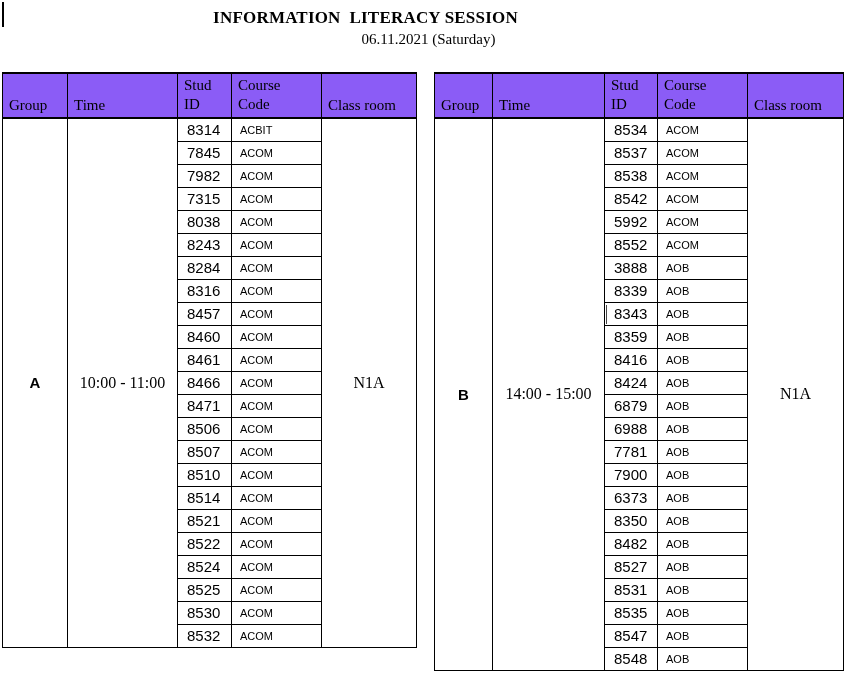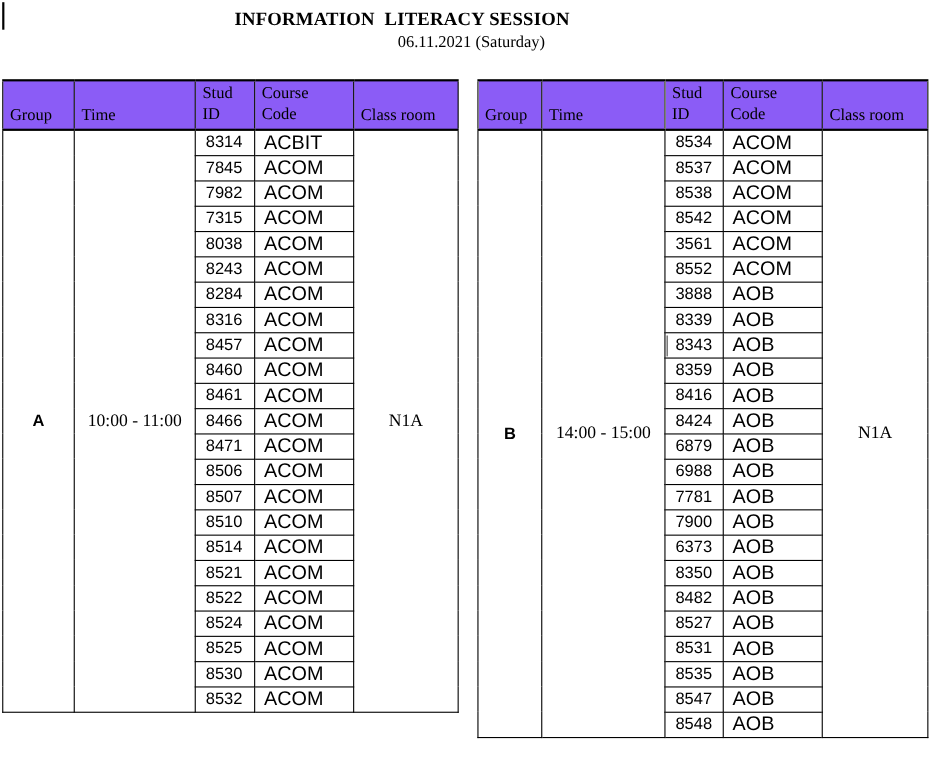--- a/index.html
+++ b/index.html
@@ -18,21 +18,21 @@
   #table-b{left:434px;}
   td,th{border:1px solid #000;box-sizing:border-box;overflow:hidden;}
   thead th{background:#8b5cf6;font-family:"Liberation Serif",serif;font-size:15px;
            font-weight:normal;text-align:left;vertical-align:bottom;
            padding:2px 2px 3px 6px;height:44px;
            border-top:2px solid #000;border-bottom:2px solid #000;}
   .hline{display:block;line-height:19px;}
   tbody tr{height:23px;}
   tbody td{vertical-align:middle;}
   td.sid-cell{font-family:"Liberation Sans",sans-serif;font-size:15px;padding:0 0 0 9px;text-align:left;margin-top:48px;}
-  td.cc-cell{font-family:"Liberation Sans",sans-serif;font-size:18px;padding:0 0 0 8px;text-align:left;}
+  td.cc-cell{font-family:"Liberation Sans",sans-serif;font-size:11px;padding:0 0 0 8px;text-align:left;}
   td.group-cell{font-family:"Liberation Sans",sans-serif;font-size:15px;font-weight:bold;text-align:center;}
   td.time-cell{font-family:"Liberation Serif",serif;font-size:16px;text-align:center;}
   td.room-cell{font-family:"Liberation Serif",serif;font-size:16px;text-align:center;}
 
   
   #table-a col.c1{width:65px;}  #table-a col.c2{width:110px;}
   #table-a col.c3{width:54px;}  #table-a col.c4{width:90px;}
   #table-a col.c5{width:95px;}
   #table-b col.c1{width:58px;}  #table-b col.c2{width:112px;}
   #table-b col.c3{width:53px;}  #table-b col.c4{width:90px;}
@@ -207,21 +207,21 @@
         </tr>
         <tr>
           <td class="sid-cell">8538</td>
           <td class="cc-cell">ACOM</td>
         </tr>
         <tr>
           <td class="sid-cell">8542</td>
           <td class="cc-cell">ACOM</td>
         </tr>
         <tr>
-          <td class="sid-cell">3561</td>
+          <td class="sid-cell">5992</td>
           <td class="cc-cell">ACOM</td>
         </tr>
         <tr>
           <td class="sid-cell">8552</td>
           <td class="cc-cell">ACOM</td>
         </tr>
         <tr>
           <td class="sid-cell">3888</td>
           <td class="cc-cell">AOB</td>
         </tr>

